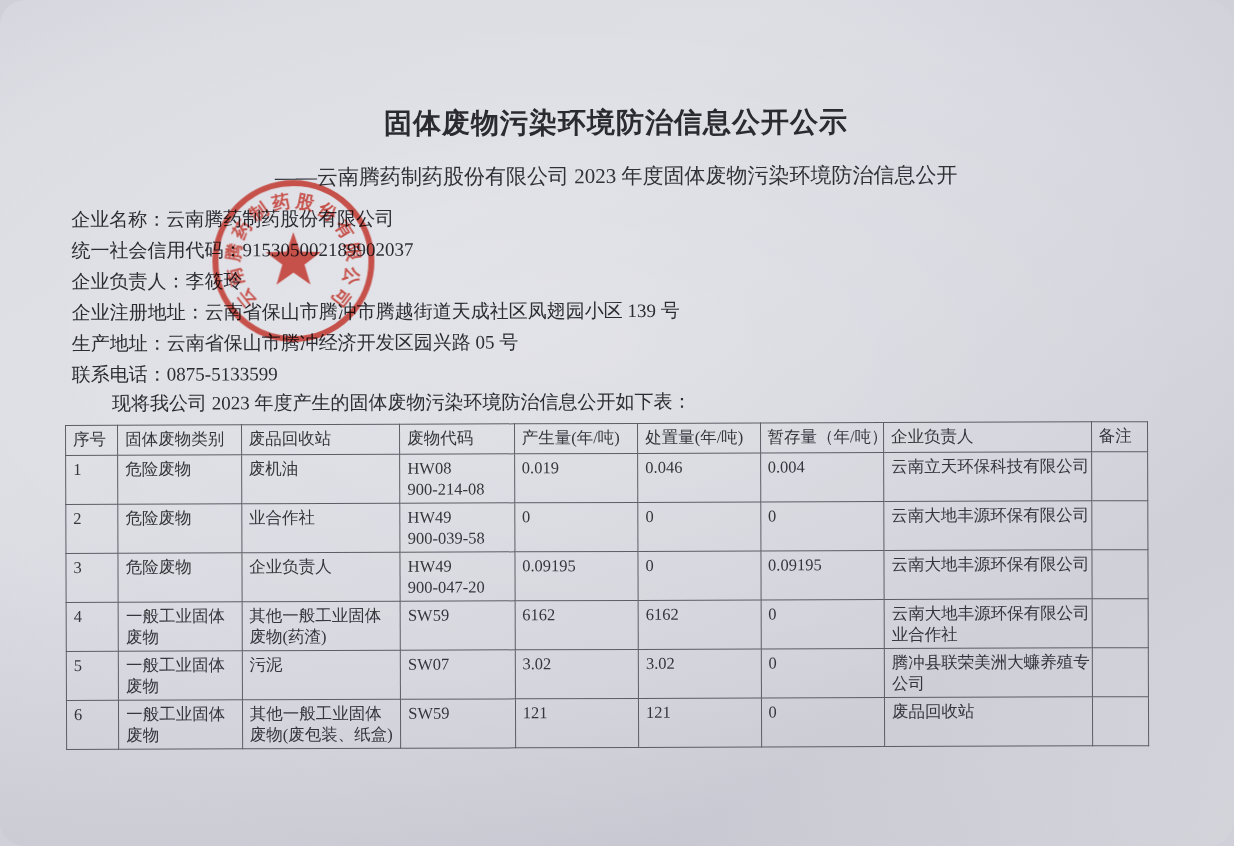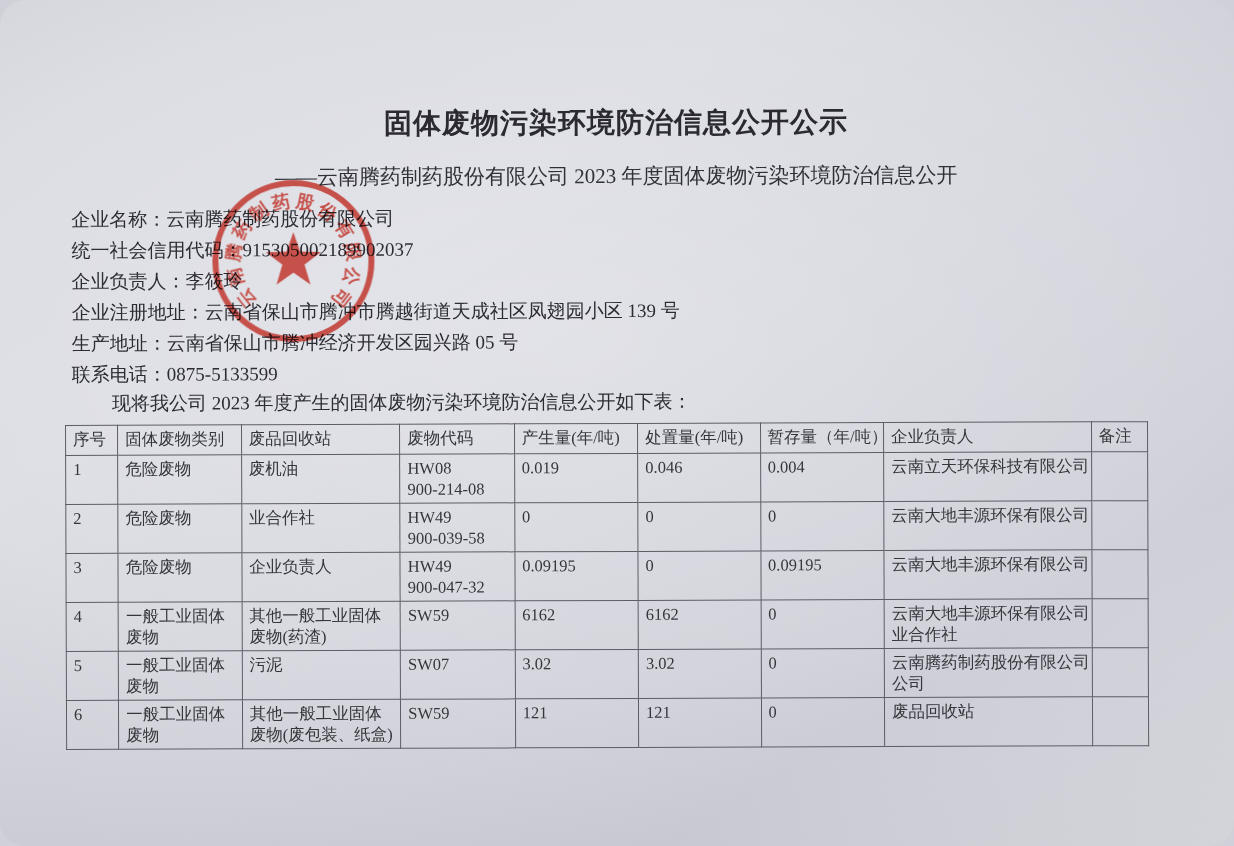--- a/index.html
+++ b/index.html
@@ -132,21 +132,21 @@
           <tr>
             <td class="c-no">3</td>
             <td class="c-category">
               <div>危险废物</div>
             </td>
             <td class="c-name">
               <div>企业负责人</div>
             </td>
             <td class="c-code">
               <div>HW49</div>
-              <div>900-047-32</div>
+              <div>900-047-20</div>
             </td>
             <td class="c-produced">0.09195</td>
             <td class="c-disposed">0</td>
             <td class="c-stored">0.09195</td>
             <td class="c-receiver">
               <div>云南大地丰源环保有限公司</div>
             </td>
             <td class="c-note"></td>
           </tr>
           <tr>
@@ -180,21 +180,21 @@
             <td class="c-name">
               <div>污泥</div>
             </td>
             <td class="c-code">
               <div>SW07</div>
             </td>
             <td class="c-produced">3.02</td>
             <td class="c-disposed">3.02</td>
             <td class="c-stored">0</td>
             <td class="c-receiver">
-              <div>云南腾药制药股份有限公司</div>
+              <div>腾冲县联荣美洲大蠊养殖专</div>
               <div>公司</div>
             </td>
             <td class="c-note"></td>
           </tr>
           <tr>
             <td class="c-no">6</td>
             <td class="c-category">
               <div>一般工业固体</div>
               <div>废物</div>
             </td>

